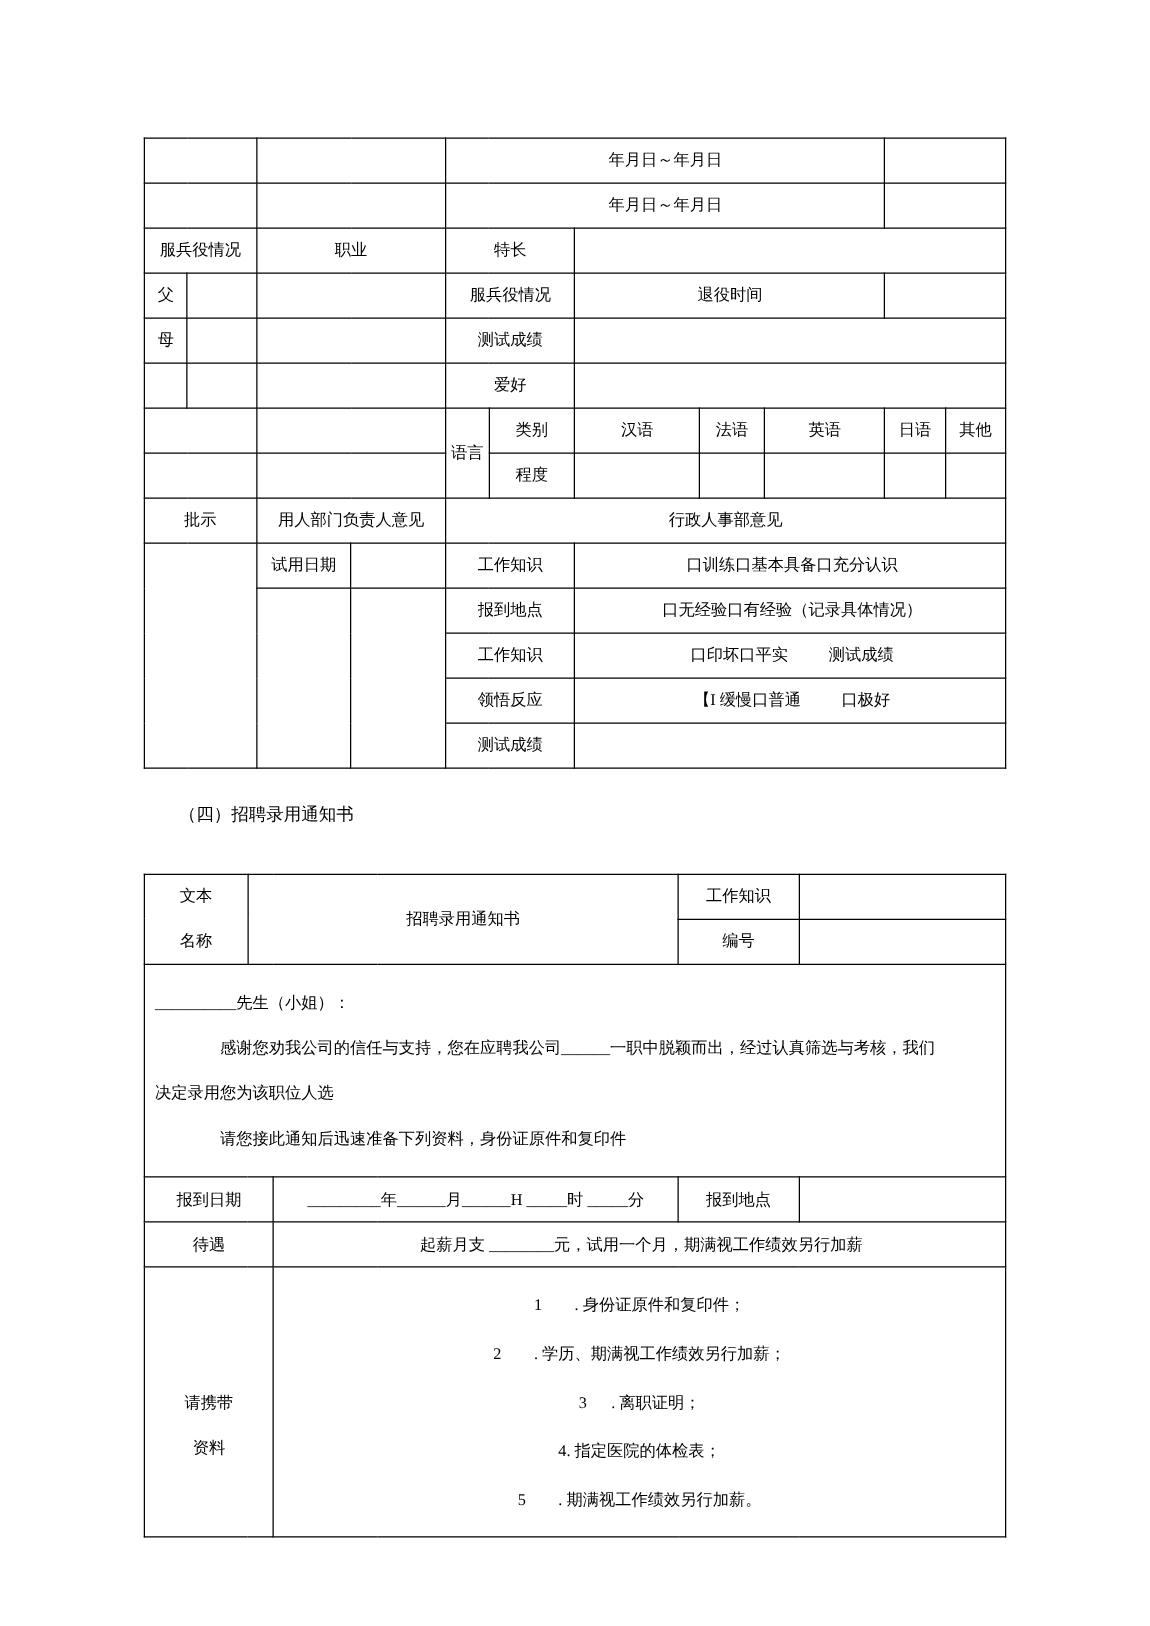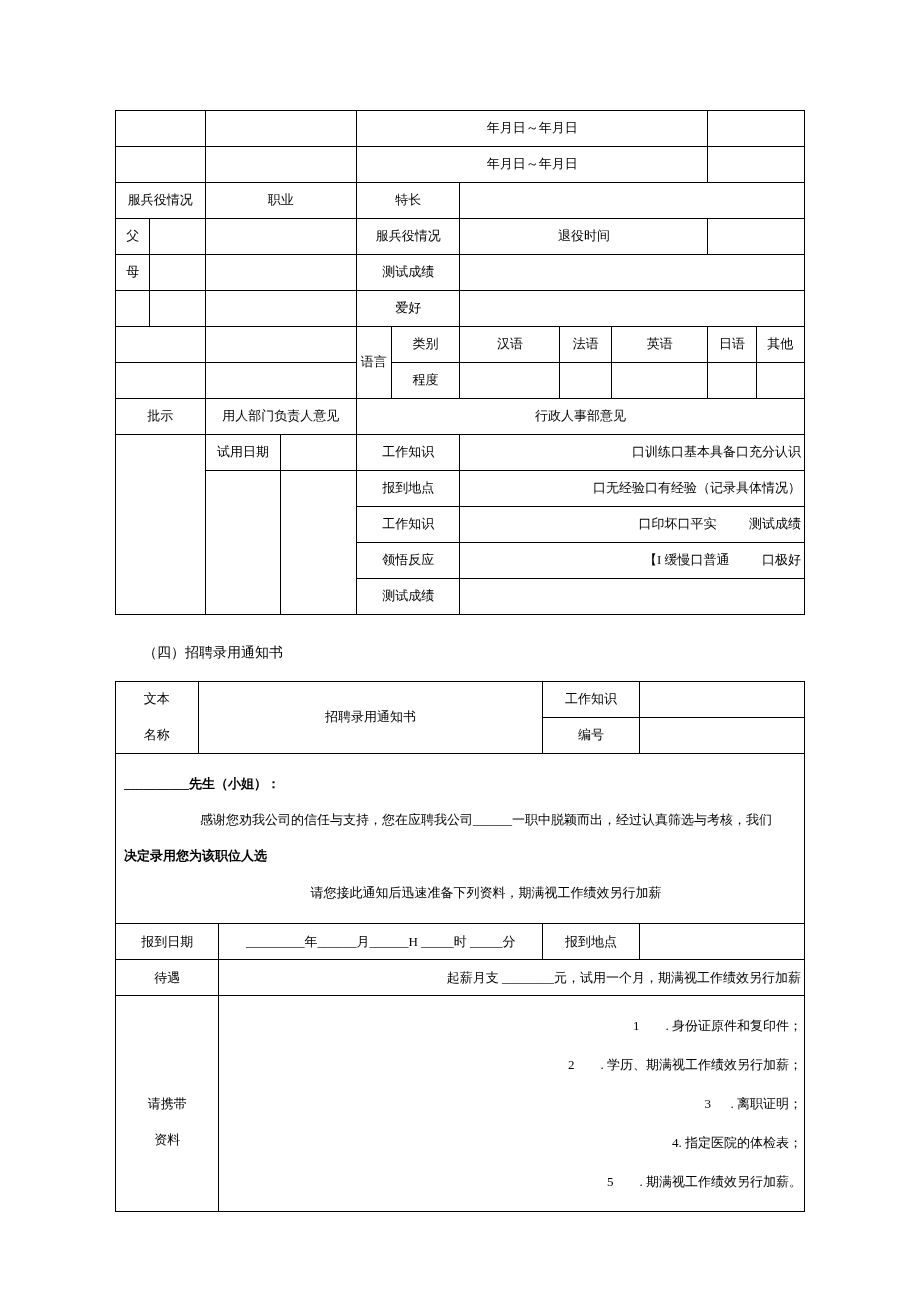--- a/index.html
+++ b/index.html
@@ -22,31 +22,31 @@
       border: 1px solid #000;
       padding: 8px 3px;
       text-align: center;
       vertical-align: middle;
       height: 36px;
       font-size: 13px;
       word-break: break-all;
     }
     .section-heading {
       text-indent: 2em;
-      margin: 28px 0 18px 0;
+      margin: 28px 0 36px 0;
       font-size: 14px;
     }
-    .left { text-align: right; padding-left: 6px; }
+    .left { text-align: center; padding-left: 6px; }
     .letter-body td.letter-cell {
       text-align: left;
       padding: 12px 8px;
       line-height: 2.8;
     }
-    .indent2 { text-indent: 4em; display: block; text-align: center; }
-    .noindent { text-indent: 0; display: block; font-weight: bold; }
+    .indent2 { text-indent: 4em; display: block; }
+    .noindent { text-indent: 0; display: block; }
   </style>
 </head>
 <body>
 
 <table>
   <colgroup>
     <col style="width:5%">
       <col style="width:8%">
       <col style="width:11%">
     <col style="width:11%">
@@ -201,21 +201,21 @@
   <tr>
     <td>编号</td>
     <td></td>
   </tr>
 
   <tr class="letter-body">
     <td colspan="6" class="letter-cell">
       <span class="noindent">__________先生（小姐）：</span>
       <span class="indent2">感谢您劝我公司的信任与支持，您在应聘我公司______一职中脱颖而出，经过认真筛选与考核，我们</span>
       <span class="noindent">决定录用您为该职位人选</span>
-      <span class="indent2">请您接此通知后迅速准备下列资料，期满视工作绩效另行加薪</span>
+      <span class="indent2">请您接此通知后迅速准备下列资料，身份证原件和复印件</span>
     </td>
   </tr>
 
   <tr>
     <td colspan="2">报到日期</td>
     <td colspan="2">_________年______月______H _____时 _____分</td>
     <td>报到地点</td>
     <td></td>
   </tr>
 

